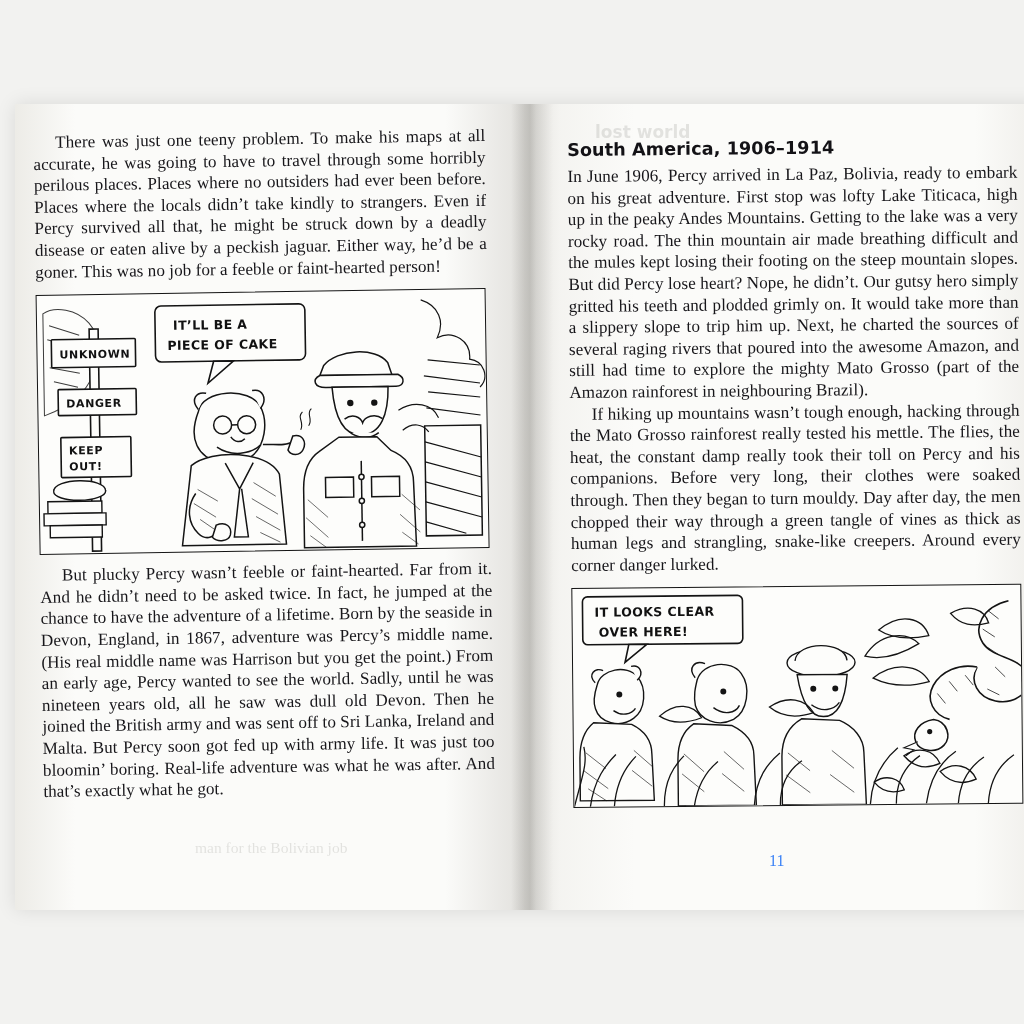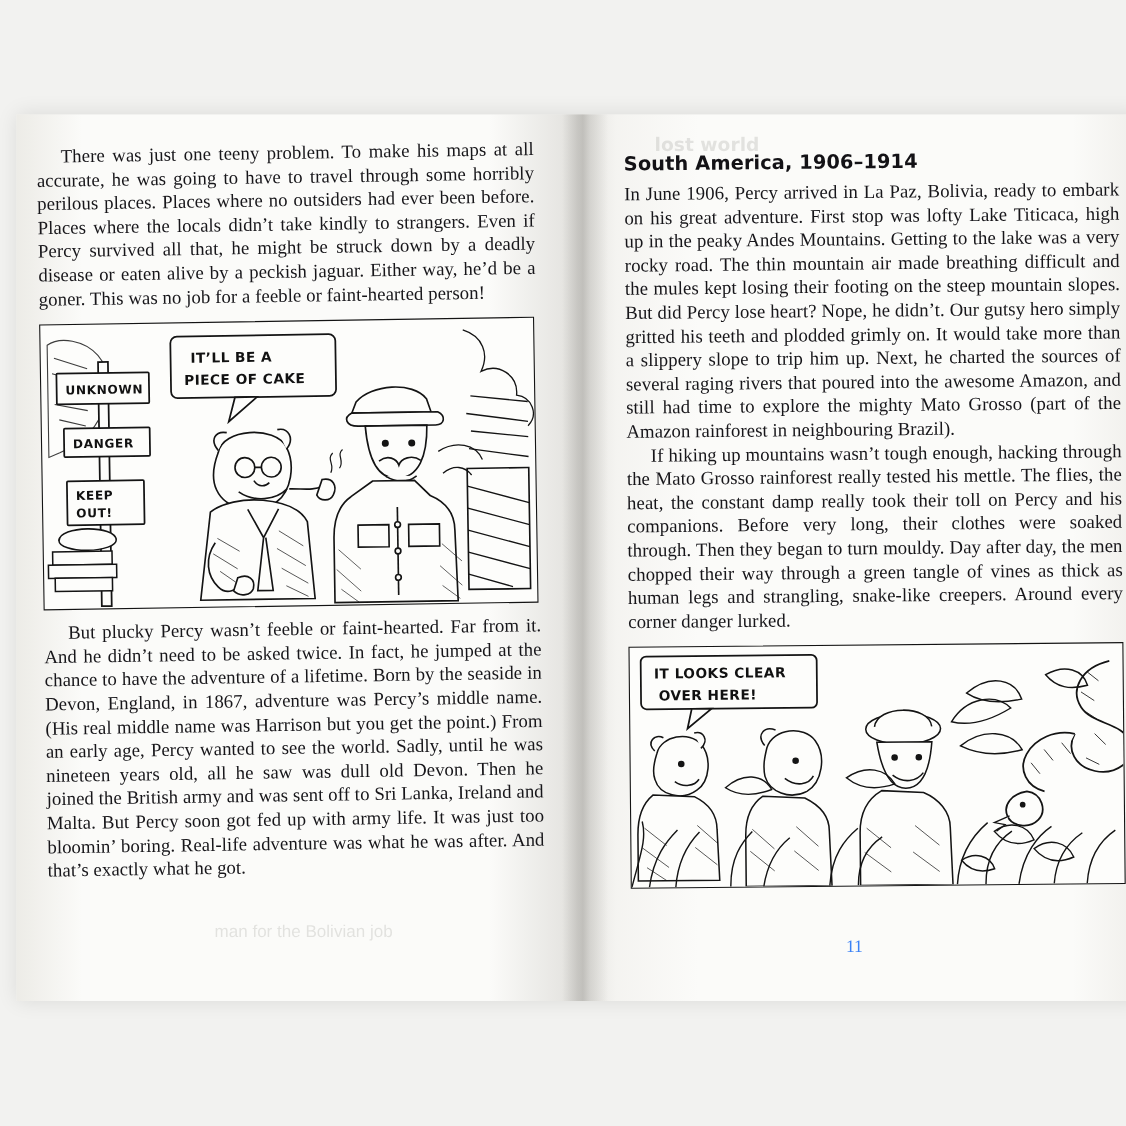--- a/index.html
+++ b/index.html
@@ -263,21 +263,21 @@
               <rect x="386" y="136" width="56" height="110" stroke-width="1.5"></rect>
               <path d="M386 152 l 56 16 M386 172 l 56 16 M386 192 l 56 16 M386 212 l 56 16 M386 232 l 40 12"></path>
               <path d="M360 120 c 16 -10, 34 -6, 40 8 M364 140 c 10 -8, 20 -6, 26 2"></path>
             </g>
           </svg>
         </div>
 
         <p class="para">But plucky Percy wasn’t feeble or faint-hearted. Far from it. And he didn’t need to be asked twice. In fact, he jumped at the chance to have the adventure of a lifetime. Born by the seaside in Devon, England, in 1867, adventure was Percy’s middle name. (His real middle name was Harrison but you get the point.) From an early age, Percy wanted to see the world. Sadly, until he was nineteen years old, all he saw was dull old Devon. Then he joined the British army and was sent off to Sri Lanka, Ireland and Malta. But Percy soon got fed up with army life. It was just too bloomin’ boring. Real-life adventure was what he was after. And that’s exactly what he got.</p>
       </div>
 
-      <div class="bleed" style="left:180px; top:735px; font-size:15.5px; font-family:Liberation Sans, sans-serif; font-weight:normal;">man for the Bolivian job</div>
+      <div class="bleed" style="left:180px; top:735px; font-size:15.5px; font-family:Liberation Serif, serif; font-weight:normal;">man for the Bolivian job</div>
     </div>
 
     <div class="gutter"></div>
 
     <div class="page page-right">
       <div class="bleed" style="left:50px; top:18px; font-size:17px;">lost world</div>
 
       <div class="col col-right">
 
         <h2 class="heading">South America, 1906–1914</h2>

